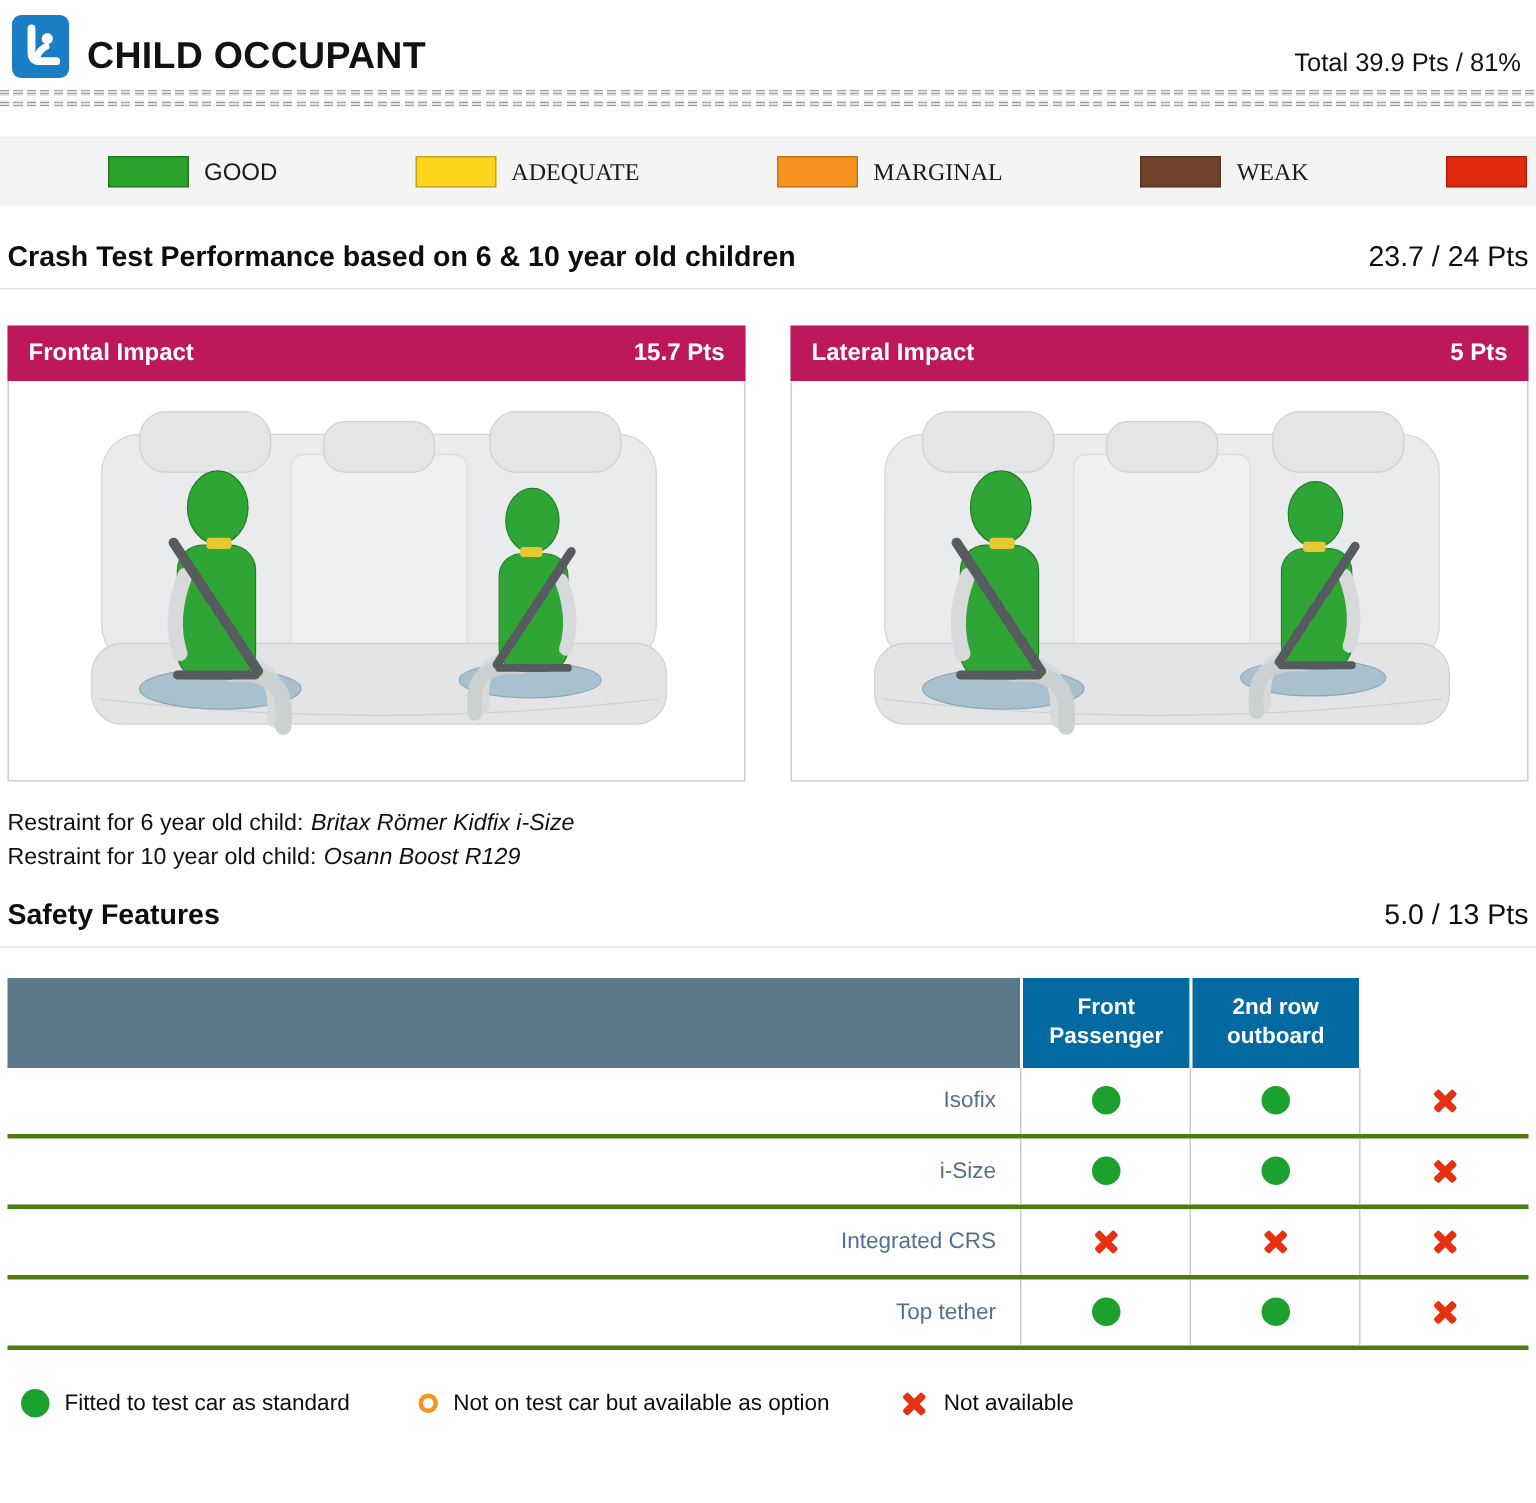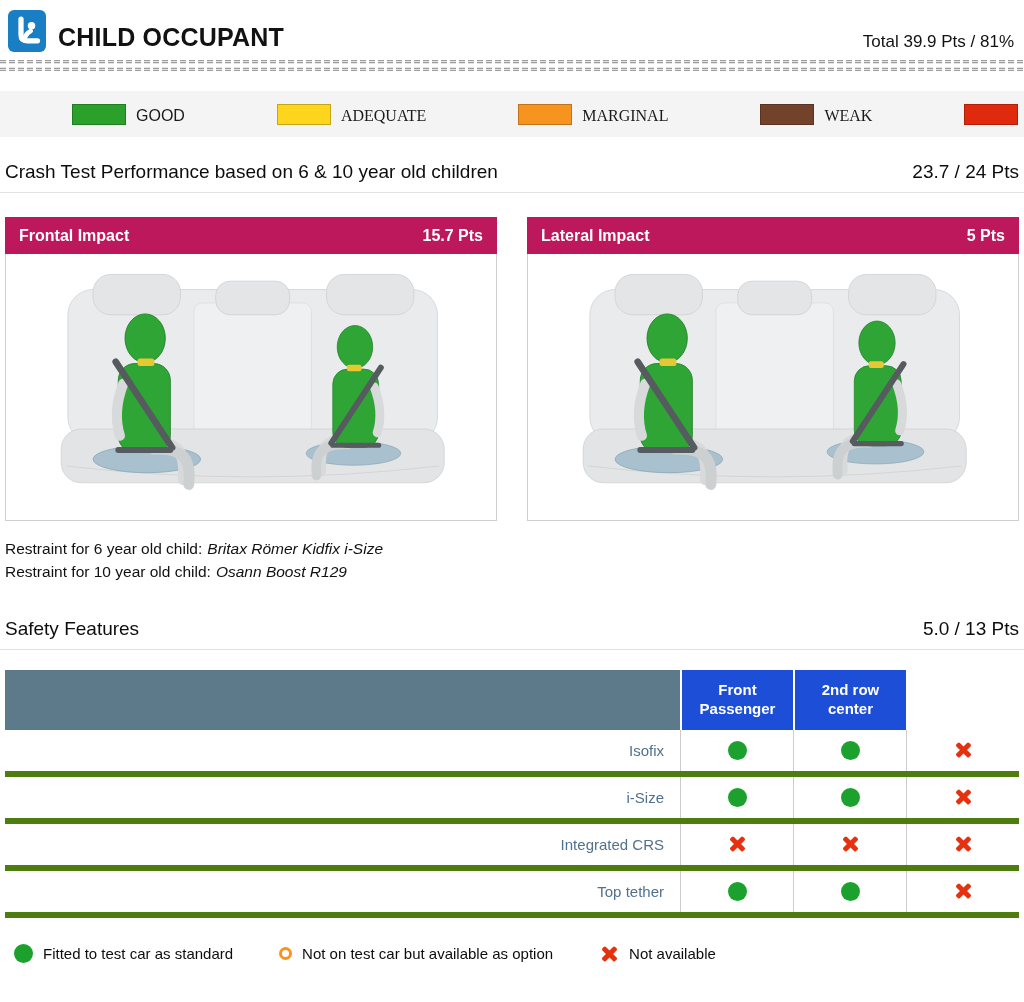--- a/index.html
+++ b/index.html
@@ -26,44 +26,44 @@
   .legend-bar { margin-top:20px; background:#f4f4f4; height:46px;
     display:flex; align-items:center; padding-left:36px; }
   .legend-item { display:flex; align-items:flex-end;padding-left:36px; }
   .legend-item + .legend-item { margin-left:56px;font-family:Liberation Serif, serif; }
   .swatch { width:54px; height:21px; display:inline-block;
     border:1px solid rgba(0,0,0,.22); }
   .legend-label { margin-left:10px; font-size:16px; color:#1a1a1a; }
   
   .section-head { display:flex; align-items:baseline; justify-content:space-between;
     padding:0 5px 9px 5px; border-bottom:1px solid #e2e2e2; }
-  .section-head .h-title { font-size:19px; color:#0d0d0d; }
+  .section-head .h-title { font-size:19px; color:#0d0d0d;font-weight:bold; }
   .section-head .h-score { font-size:19px; color:#0d0d0d; }
   .crash-head { margin-top:24px; }
-  .safety-head { margin-top:34px; }
+  .safety-head { margin-top:16px; }
   
   .panels { display:flex; gap:30px; margin:24px 5px 0 5px; }
   .panel { width:494px; border:1px solid #cfcfcf; background:#fff; }
   .panel-header { background:#be185d; color:#fff; height:37px; display:flex;
     align-items:center; justify-content:space-between; padding:0 14px;
     margin:-1px -1px 0 -1px; }
   .panel-header .p-title, .panel-header .p-score { font-size:16px; font-weight:600; }
   .panel-body { height:266px; display:flex; align-items:center; justify-content:center; }
   
   .restraints { margin:16px 5px 0 5px; font-size:15.5px; line-height:1.5; }
   .restraint-value { font-style:italic; margin-left:5px; }
   
   .sf-table { margin:20px 5px 0 5px; }
   .t-head { display:grid; grid-template-columns:1fr 113px 113px 113px; height:60px; }
   .t-head .corner { background:#5c7a8a; }
-  .th-col { background:#1d4ed8; border-left:2px solid #fff; color:#fff;
+  .th-col { background:#0369a1; border-left:2px solid #fff; color:#fff;
     font-size:15px; font-weight:600; display:flex; align-items:center;
     justify-content:center; text-align:center; padding:4px 10px; line-height:1.25; }
   .t-row { display:grid; grid-template-columns:1fr 113px 113px 113px; height:47px;
-    border-bottom:6px solid #4d7c0f; }
+    border-bottom:3px solid #4d7c0f; }
   .row-label { display:flex; align-items:center; justify-content:flex-end;
     padding-right:16px; color:#52718e; font-size:15px; }
   .t-cell { border-left:1px solid #ccc; display:flex; align-items:center; justify-content:center; }
   
   .sym { display:inline-block; }
   .dot { width:19px; height:19px; border-radius:50%; background:#1ca12f; }
   .ring { width:13px; height:13px; border-radius:50%; border:3px solid #f79420; background:#fff; }
   .x-mark { position:relative; width:20px; height:20px; }
   .x-mark::before, .x-mark::after { content:""; position:absolute; left:7.5px; top:1px;
     width:5px; height:18px; background:#e5310f; border-radius:1.5px; }
@@ -185,21 +185,21 @@
 
 <div class="section-head safety-head">
   <span class="h-title">Safety Features</span>
   <span class="h-score">5.0 / 13 Pts</span>
 </div>
 
 <div class="sf-table">
   <div class="t-head">
     <div class="corner"></div>
   <div class="th-col">Front Passenger</div>
-      <div class="th-col">2nd row center</div>
+      <div class="th-col">2nd row outboard</div>
     </div>
   <div>
       <div class="t-row">
         <div class="row-label">Isofix</div>
         <div class="t-cell">
           <span class="sym dot"></span>
         </div>
         <div class="t-cell">
           <span class="sym dot"></span>
         </div>

